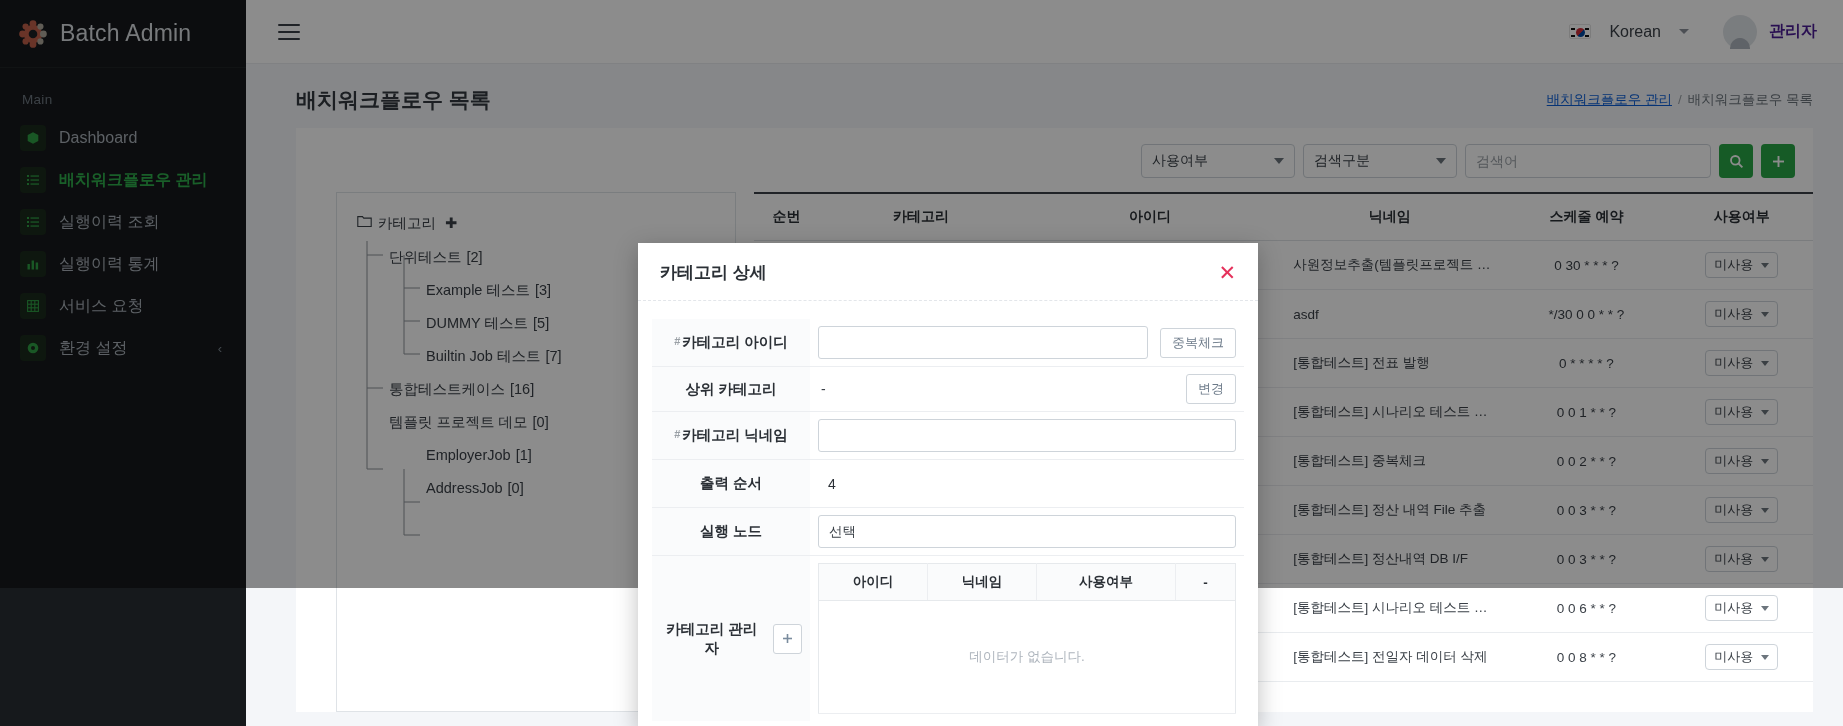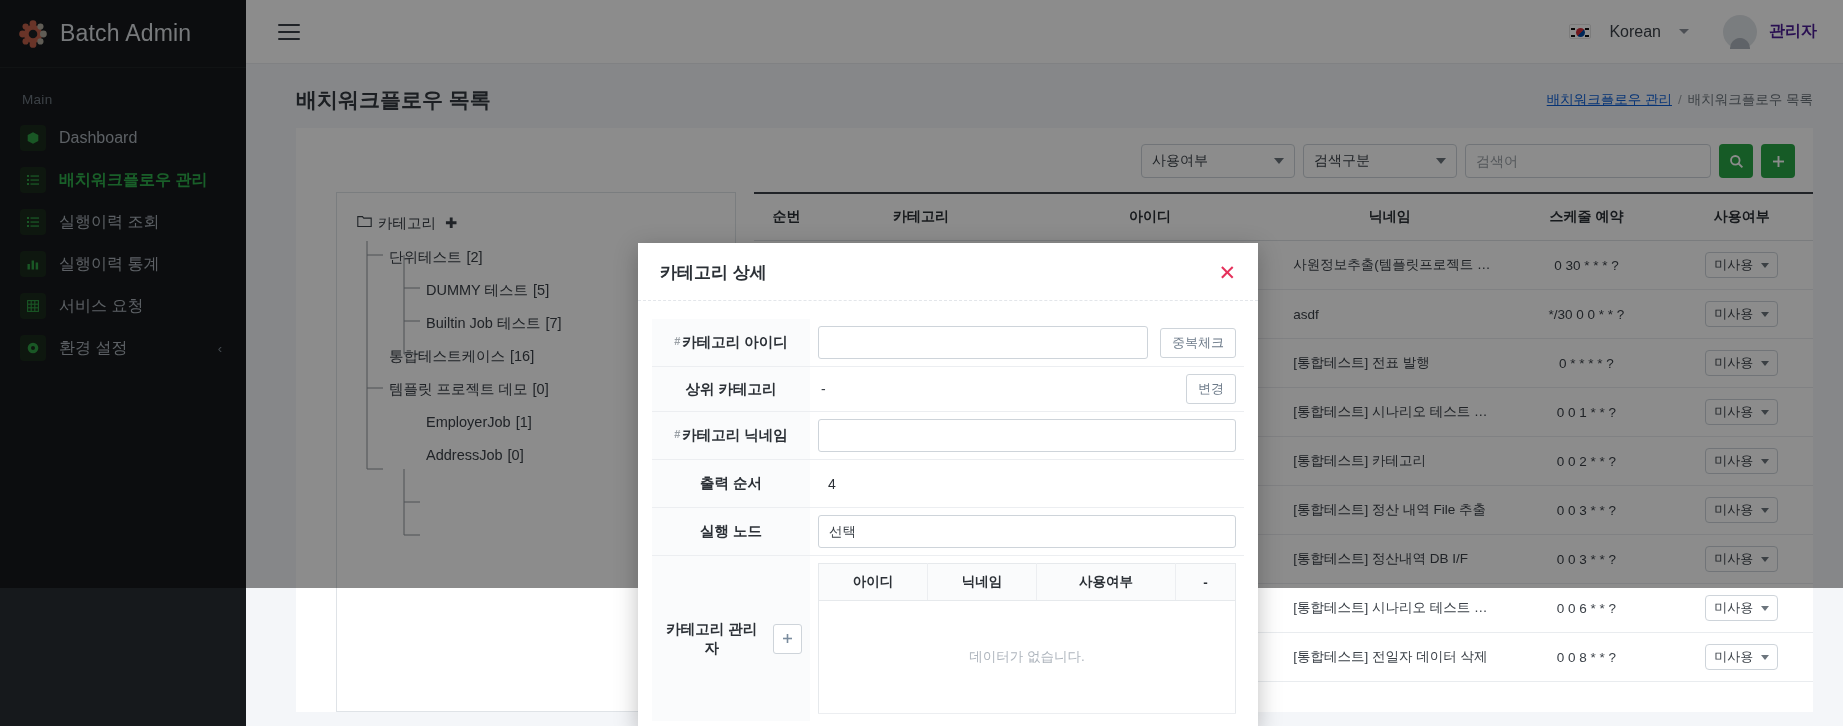--- a/index.html
+++ b/index.html
@@ -460,20 +460,24 @@
                 <line x1="47" y1="261" x2="63" y2="261"></line>
                 <line x1="47" y1="294" x2="63" y2="294"></line>
               </g>
             </svg>
 
             <div class="trow" style="padding-left:32px">
               <span class="lbl">단위테스트</span>
               <span class="cnt" style="margin-left:5px">[2]</span>
             </div>
             <div class="trow" style="padding-left:69px">
+              <span class="lbl">Example 테스트</span>
+              <span class="cnt" style="margin-left:5px">[3]</span>
+            </div>
+            <div class="trow" style="padding-left:69px">
               <span class="lbl">DUMMY 테스트</span>
               <span class="cnt" style="margin-left:5px">[5]</span>
             </div>
             <div class="trow" style="padding-left:69px">
               <span class="lbl">Builtin Job 테스트</span>
               <span class="cnt" style="margin-left:5px">[7]</span>
             </div>
             <div class="trow" style="padding-left:32px">
               <span class="lbl">통합테스트케이스</span>
               <span class="cnt" style="margin-left:5px">[16]</span>
@@ -547,21 +551,21 @@
                   <td>0 0 1 * * ?</td>
                   <td><span class="miniselect">
                       <span>미사용</span>
                       <span class="sc2"></span>
                     </span></td>
                 </tr>
               <tr>
                   <td></td>
                   <td class="l"></td>
                   <td class="l"></td>
-                  <td class="l">[통합테스트] 카테고리</td>
+                  <td class="l">[통합테스트] 중복체크</td>
                   <td>0 0 2 * * ?</td>
                   <td><span class="miniselect">
                       <span>미사용</span>
                       <span class="sc2"></span>
                     </span></td>
                 </tr>
               <tr>
                   <td></td>
                   <td class="l"></td>
                   <td class="l"></td>

